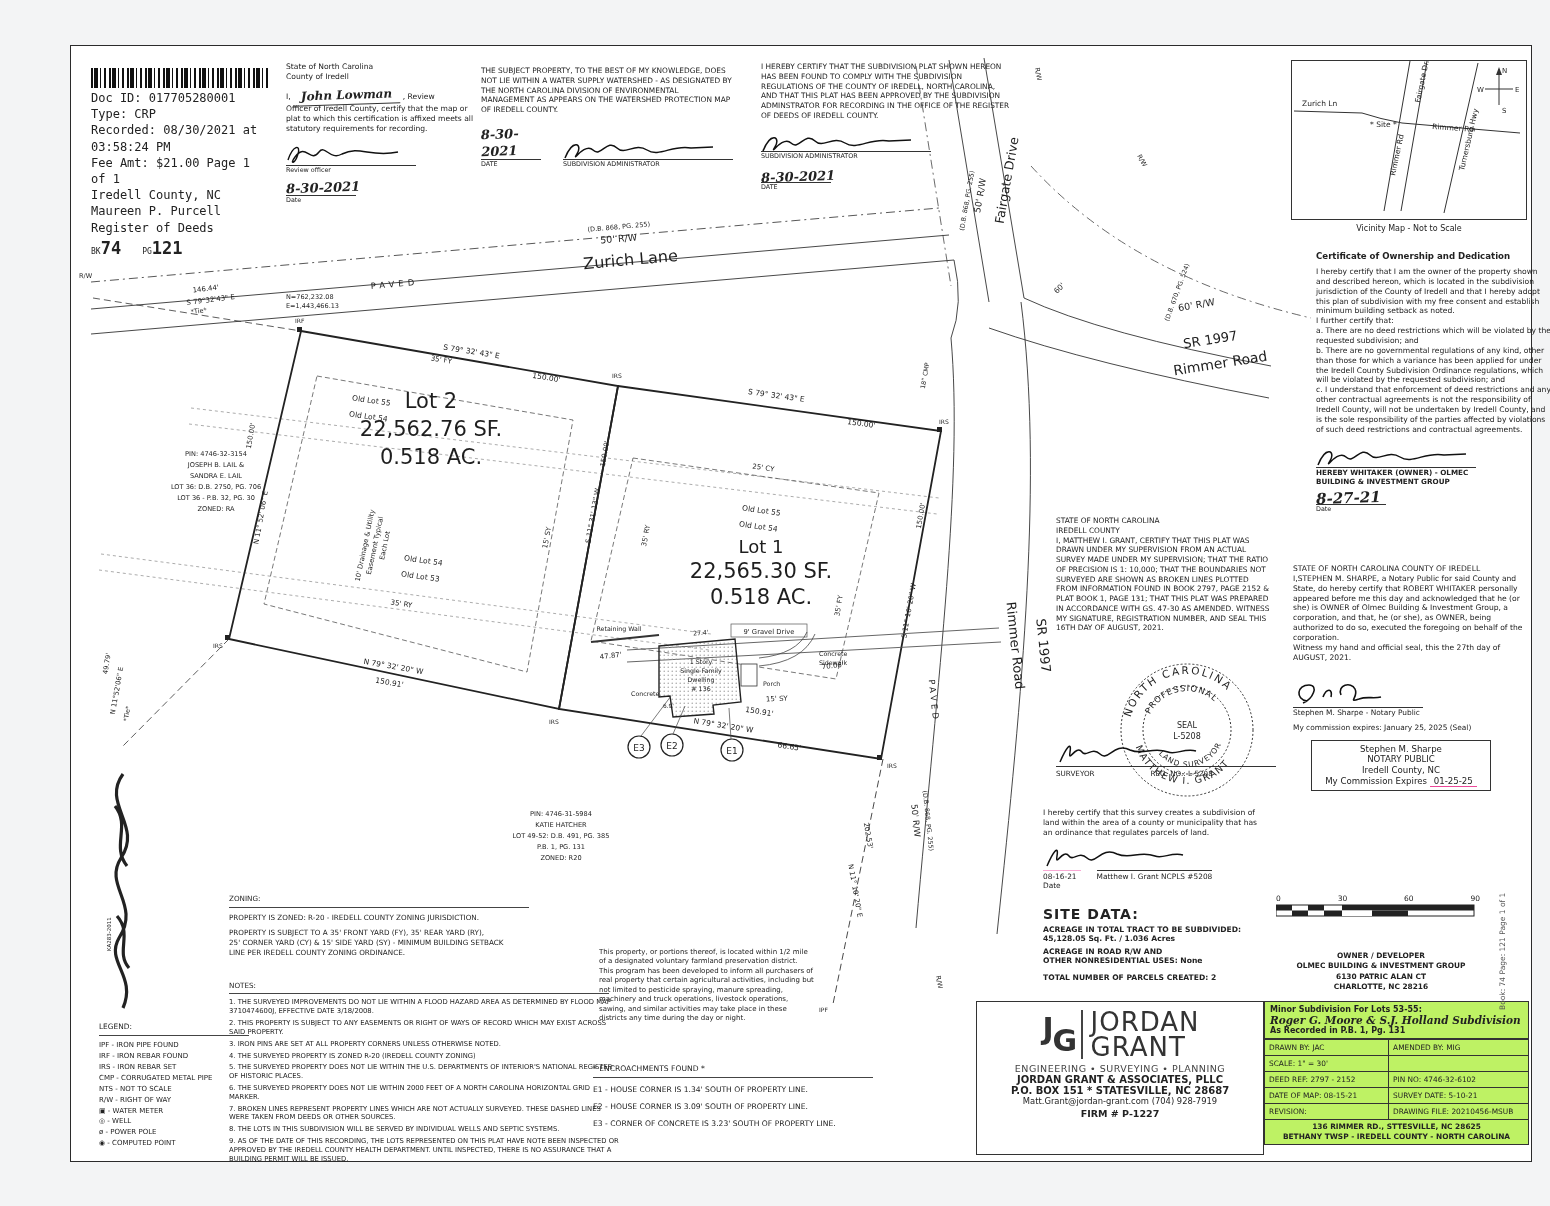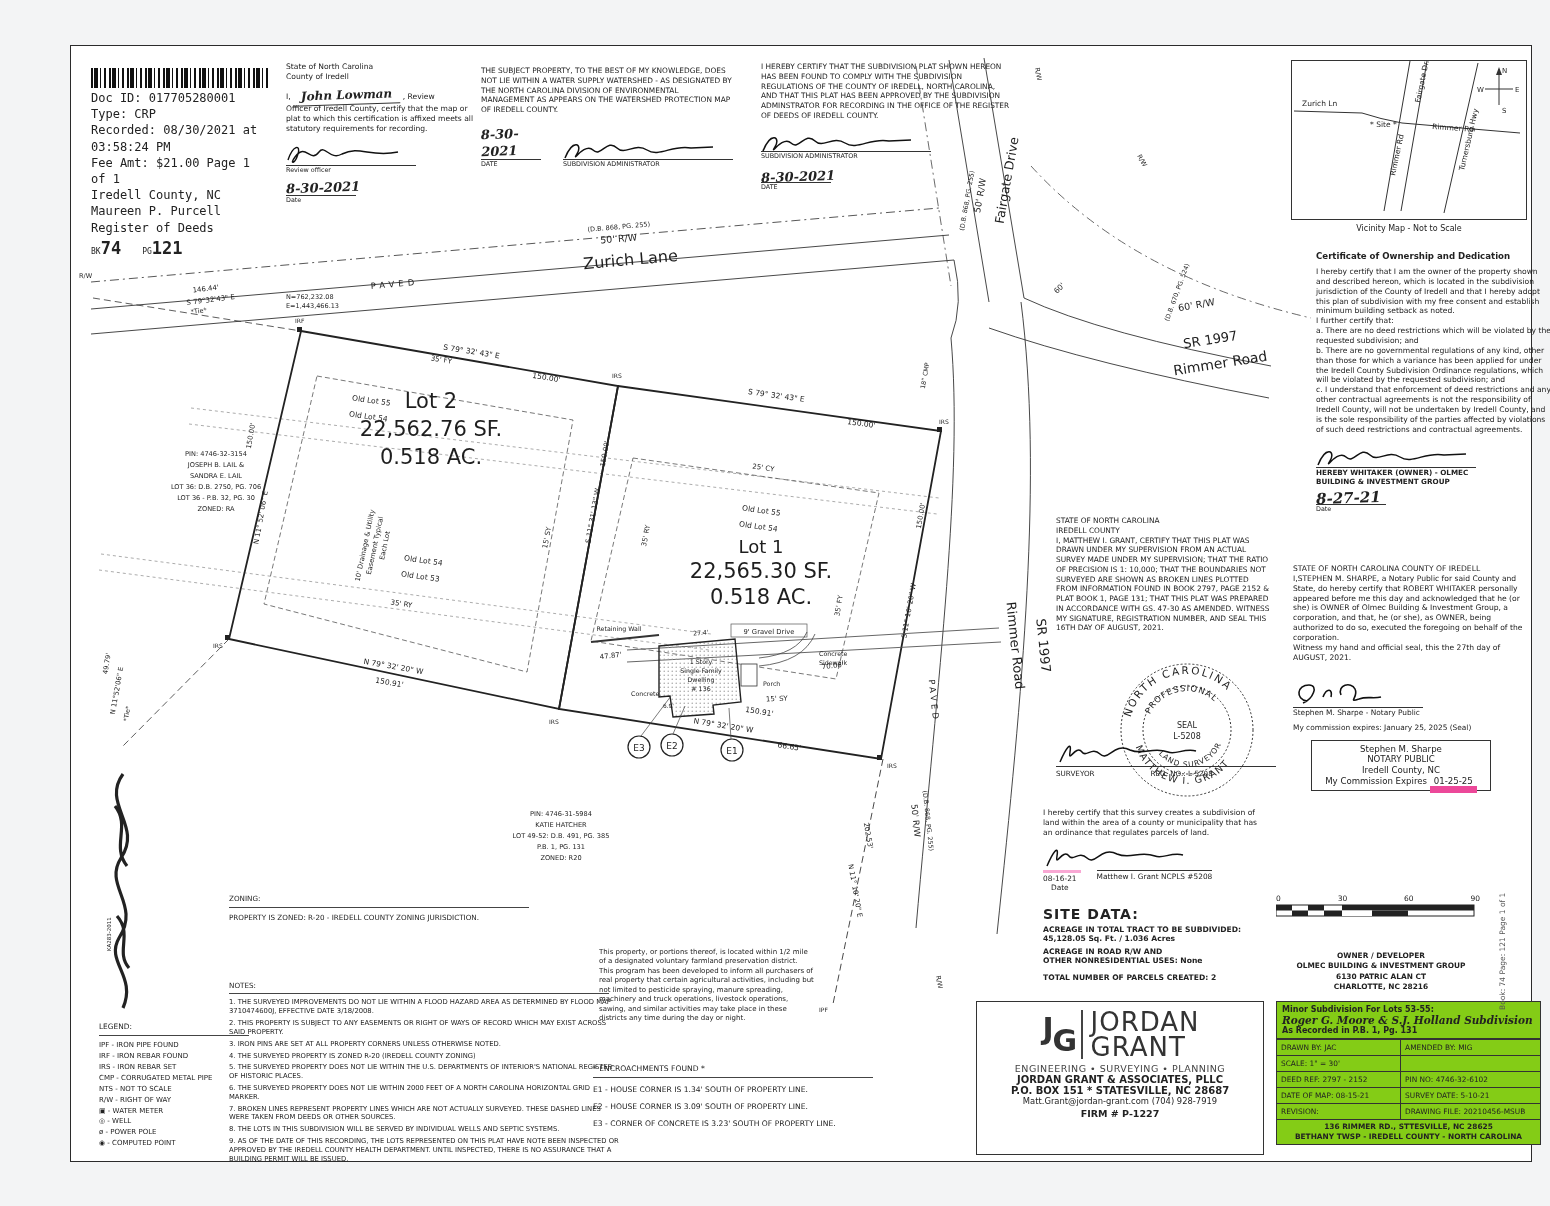--- a/index.html
+++ b/index.html
@@ -327,21 +327,21 @@
           <use href="#sig3"></use>
         </svg>
     <div class="sigline" style="width:130px;margin-top:-6px;"></div>
     <div style="font-size:7.4px;">Stephen M. Sharpe - Notary Public</div>
     <div style="font-size:7.4px;margin-top:6px;">My commission expires: January 25, 2025 (Seal)</div>
     <div style="border:1.6px solid #333;margin:8px 0 0 18px;width:170px;padding:3px 4px;text-align:center;font-size:8.6px;line-height:1.25;">
       <div>Stephen M. Sharpe</div>
       <div>NOTARY PUBLIC</div>
       <div>Iredell County, NC</div>
       <div><span>My Commission Expires</span>
-      <span style="border-bottom:7px solid #ec4899;padding:0 4px;">01-25-25</span></div>
+      <span style="border-bottom:1px solid #ec4899;padding:0 4px;">01-25-25</span></div>
     </div>
   </div>
 
   <div class="abs" style="left:985px;top:470px;width:215px;">
     <div class="certU pre">STATE OF NORTH CAROLINA
 IREDELL COUNTY
 I, MATTHEW I. GRANT, CERTIFY THAT THIS PLAT WAS DRAWN UNDER MY SUPERVISION FROM AN ACTUAL SURVEY MADE UNDER MY SUPERVISION; THAT THE RATIO OF PRECISION IS 1: 10,000; THAT THE BOUNDARIES NOT SURVEYED ARE SHOWN AS BROKEN LINES PLOTTED FROM INFORMATION FOUND IN BOOK 2797, PAGE 2152 &amp; PLAT BOOK 1, PAGE 131; THAT THIS PLAT WAS PREPARED IN ACCORDANCE WITH GS. 47-30 AS AMENDED. WITNESS MY SIGNATURE, REGISTRATION NUMBER, AND SEAL THIS 16th DAY OF AUGUST, 2021.</div>
   </div>
   <svg class="abs" style="left:1030px;top:598px;" width="172" height="172" viewBox="0 0 172 172">
     <circle cx="86" cy="86" r="66" fill="none" stroke="#333" stroke-width="1" stroke-dasharray="2 2"></circle>
@@ -363,21 +363,21 @@
       <span>REG. NO.: L-5208</span>
     </div>
   </div>
 
   <div class="abs" style="left:972px;top:762px;width:220px;">
     <div class="cert pre">I hereby certify that this survey creates a subdivision of land within the area of a county or municipality that has an ordinance that regulates parcels of land.</div>
     <svg width="160" height="30" style="margin-top:2px;">
           <use href="#sig4"></use>
         </svg>
     <div style="display:flex;gap:16px;font-size:7.4px;margin-top:-4px;">
-      <span style="border-top:3px solid #f9a8d4;padding:1px 4px 0 0;text-align:center;">
+      <span style="border-top:1px solid #f9a8d4;padding:1px 4px 0 0;">
         <span>08-16-21</span><br>
         <span>Date</span>
       </span>
       <span style="border-top:1px solid #333;padding:1px 0 0;">
         <span>Matthew I. Grant</span>
         <span>NCPLS #5208</span>
       </span>
     </div>
   </div>
 
@@ -429,20 +429,23 @@
     <div><span>▣</span> <span>- WATER METER</span></div>
     <div><span>◎</span> <span>- WELL</span></div>
     <div><span>ø</span> <span>- POWER POLE</span></div>
     <div><span>◉</span> <span>- COMPUTED POINT</span></div>
   </div>
 
   <div class="abs" style="left:158px;top:848px;width:330px;font-size:7.2px;line-height:1.35;">
     <div>ZONING:</div>
     <div style="border-top:1px solid #444;margin:3px 0 5px;width:300px;"></div>
     <div>PROPERTY IS ZONED: R-20 - IREDELL COUNTY ZONING JURISDICTION.</div>
+    <div class="pre" style="margin-top:6px;">PROPERTY IS SUBJECT TO A 35' FRONT YARD (FY), 35' REAR YARD (RY),
+25' CORNER YARD (CY) &amp; 15' SIDE YARD (SY) - MINIMUM BUILDING SETBACK
+LINE PER IREDELL COUNTY ZONING ORDINANCE.</div>
   </div>
   <div class="abs" style="left:158px;top:935px;width:390px;font-size:6.8px;line-height:1.3;">
     <div style="font-size:7.2px;">NOTES:</div>
     <div style="border-top:1px solid #444;margin:3px 0 4px;width:380px;"></div>
     <div style="margin-bottom:3px;">1. THE SURVEYED IMPROVEMENTS DO NOT LIE WITHIN A FLOOD HAZARD AREA AS DETERMINED BY FLOOD MAP 3710474600J, EFFECTIVE DATE 3/18/2008.</div>
     <div style="margin-bottom:3px;">2. THIS PROPERTY IS SUBJECT TO ANY EASEMENTS OR RIGHT OF WAYS OF RECORD WHICH MAY EXIST ACROSS SAID PROPERTY.</div>
     <div style="margin-bottom:3px;">3. IRON PINS ARE SET AT ALL PROPERTY CORNERS UNLESS OTHERWISE NOTED.</div>
     <div style="margin-bottom:3px;">4. THE SURVEYED PROPERTY IS ZONED R-20 (IREDELL COUNTY ZONING)</div>
     <div style="margin-bottom:3px;">5. THE SURVEYED PROPERTY DOES NOT LIE WITHIN THE U.S. DEPARTMENTS OF INTERIOR'S NATIONAL REGISTER OF HISTORIC PLACES.</div>
     <div style="margin-bottom:3px;">6. THE SURVEYED PROPERTY DOES NOT LIE WITHIN 2000 FEET OF A NORTH CAROLINA HORIZONTAL GRID MARKER.</div>
@@ -473,21 +476,21 @@
         <div style="font-size:26px;letter-spacing:1px;color:#333;">GRANT</div>
       </div>
     </div>
     <div style="font-size:9.5px;letter-spacing:.5px;color:#444;margin-top:4px;">ENGINEERING • SURVEYING • PLANNING</div>
     <div style="font-size:10px;font-weight:bold;">JORDAN GRANT &amp; ASSOCIATES, PLLC</div>
     <div style="font-size:10px;font-weight:bold;">P.O. BOX 151 * STATESVILLE, NC 28687</div>
     <div style="font-size:8.4px;">Matt.Grant@jordan-grant.com  (704) 928-7919</div>
     <div style="font-size:9.5px;font-weight:bold;margin-top:2px;">FIRM # P-1227</div>
   </div>
 
-  <div class="abs" style="left:1193px;top:955px;width:265px;background:#84cc16;margin-left:12px;">
+  <div class="abs" style="left:1193px;top:955px;width:265px;background:#bef264;">
     <div style="border:1px solid #333;padding:3px 5px;">
       <div style="font-size:8px;font-weight:bold;">Minor Subdivision For Lots 53-55:</div>
       <div style="font-size:10.5px;font-weight:bold;font-style:italic;font-family:'DejaVu Serif','Liberation Serif',serif;">Roger G. Moore &amp; S.J. Holland Subdivision</div>
       <div style="font-size:8px;font-weight:bold;">As Recorded in P.B. 1, Pg. 131</div>
     </div>
     <table class="tb">
       <tbody>
             <tr>
               <td style="width:47%;">DRAWN BY: JAC</td>
               <td>AMENDED BY: MIG</td>

